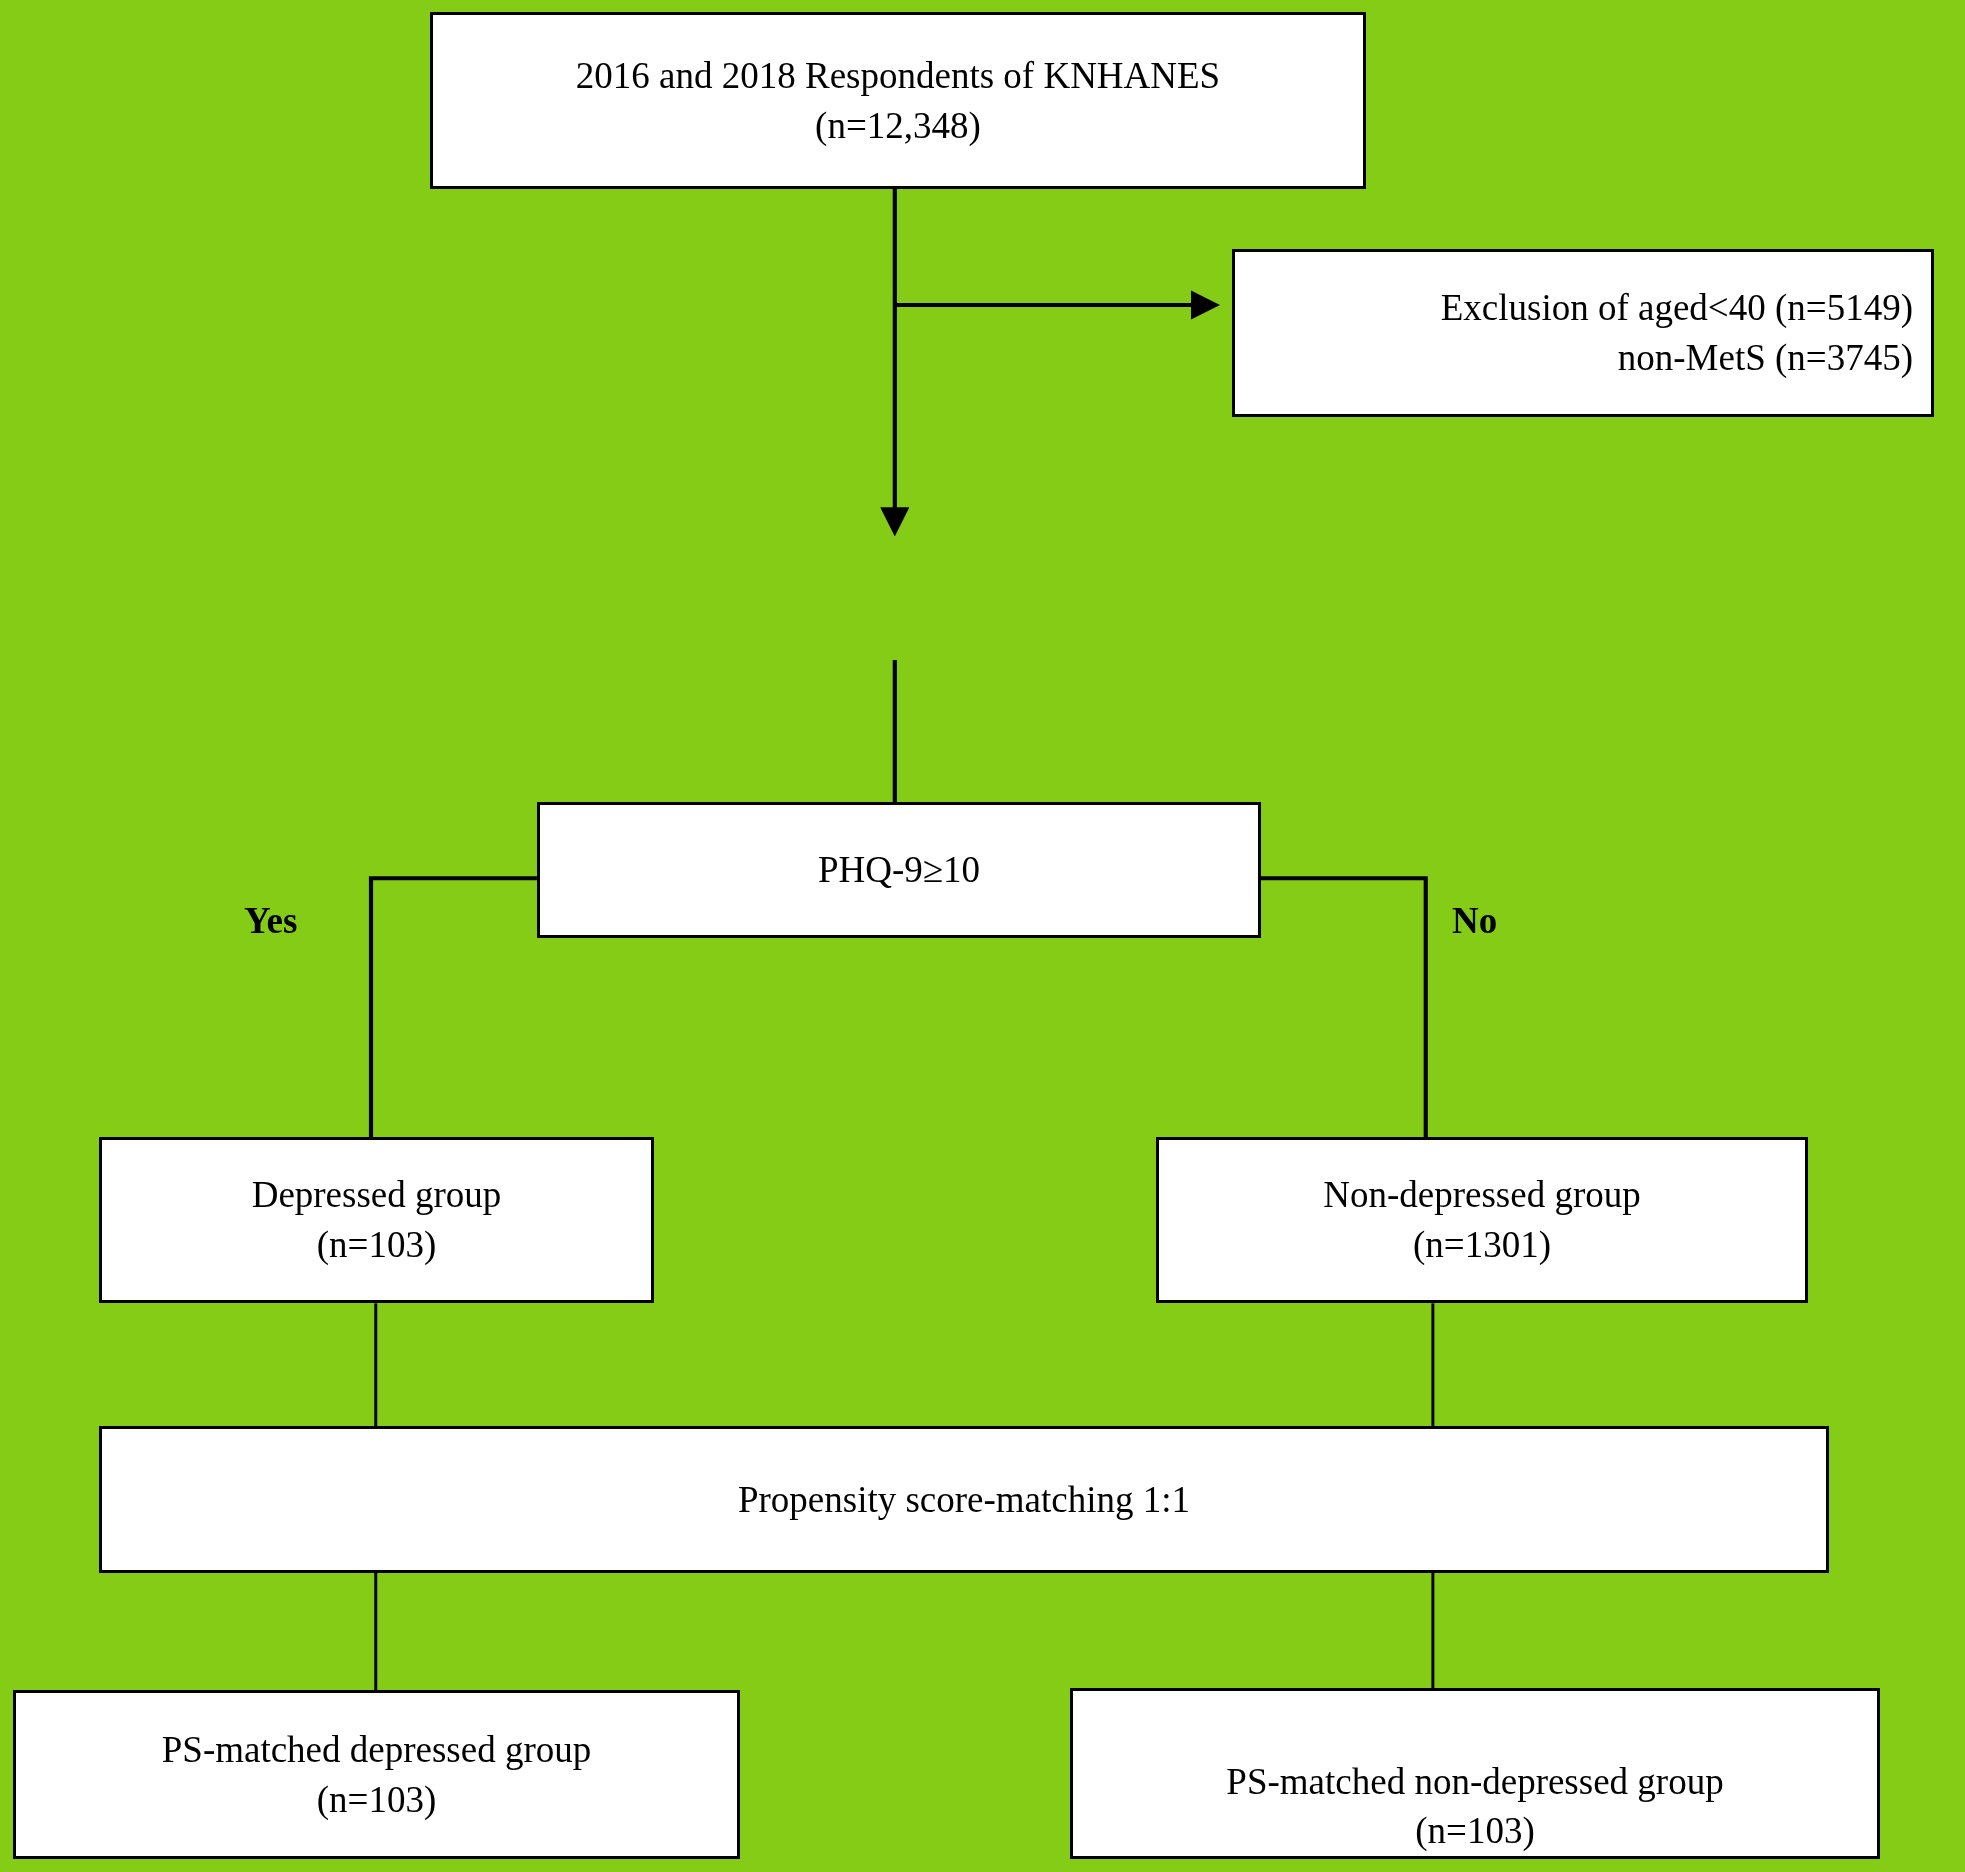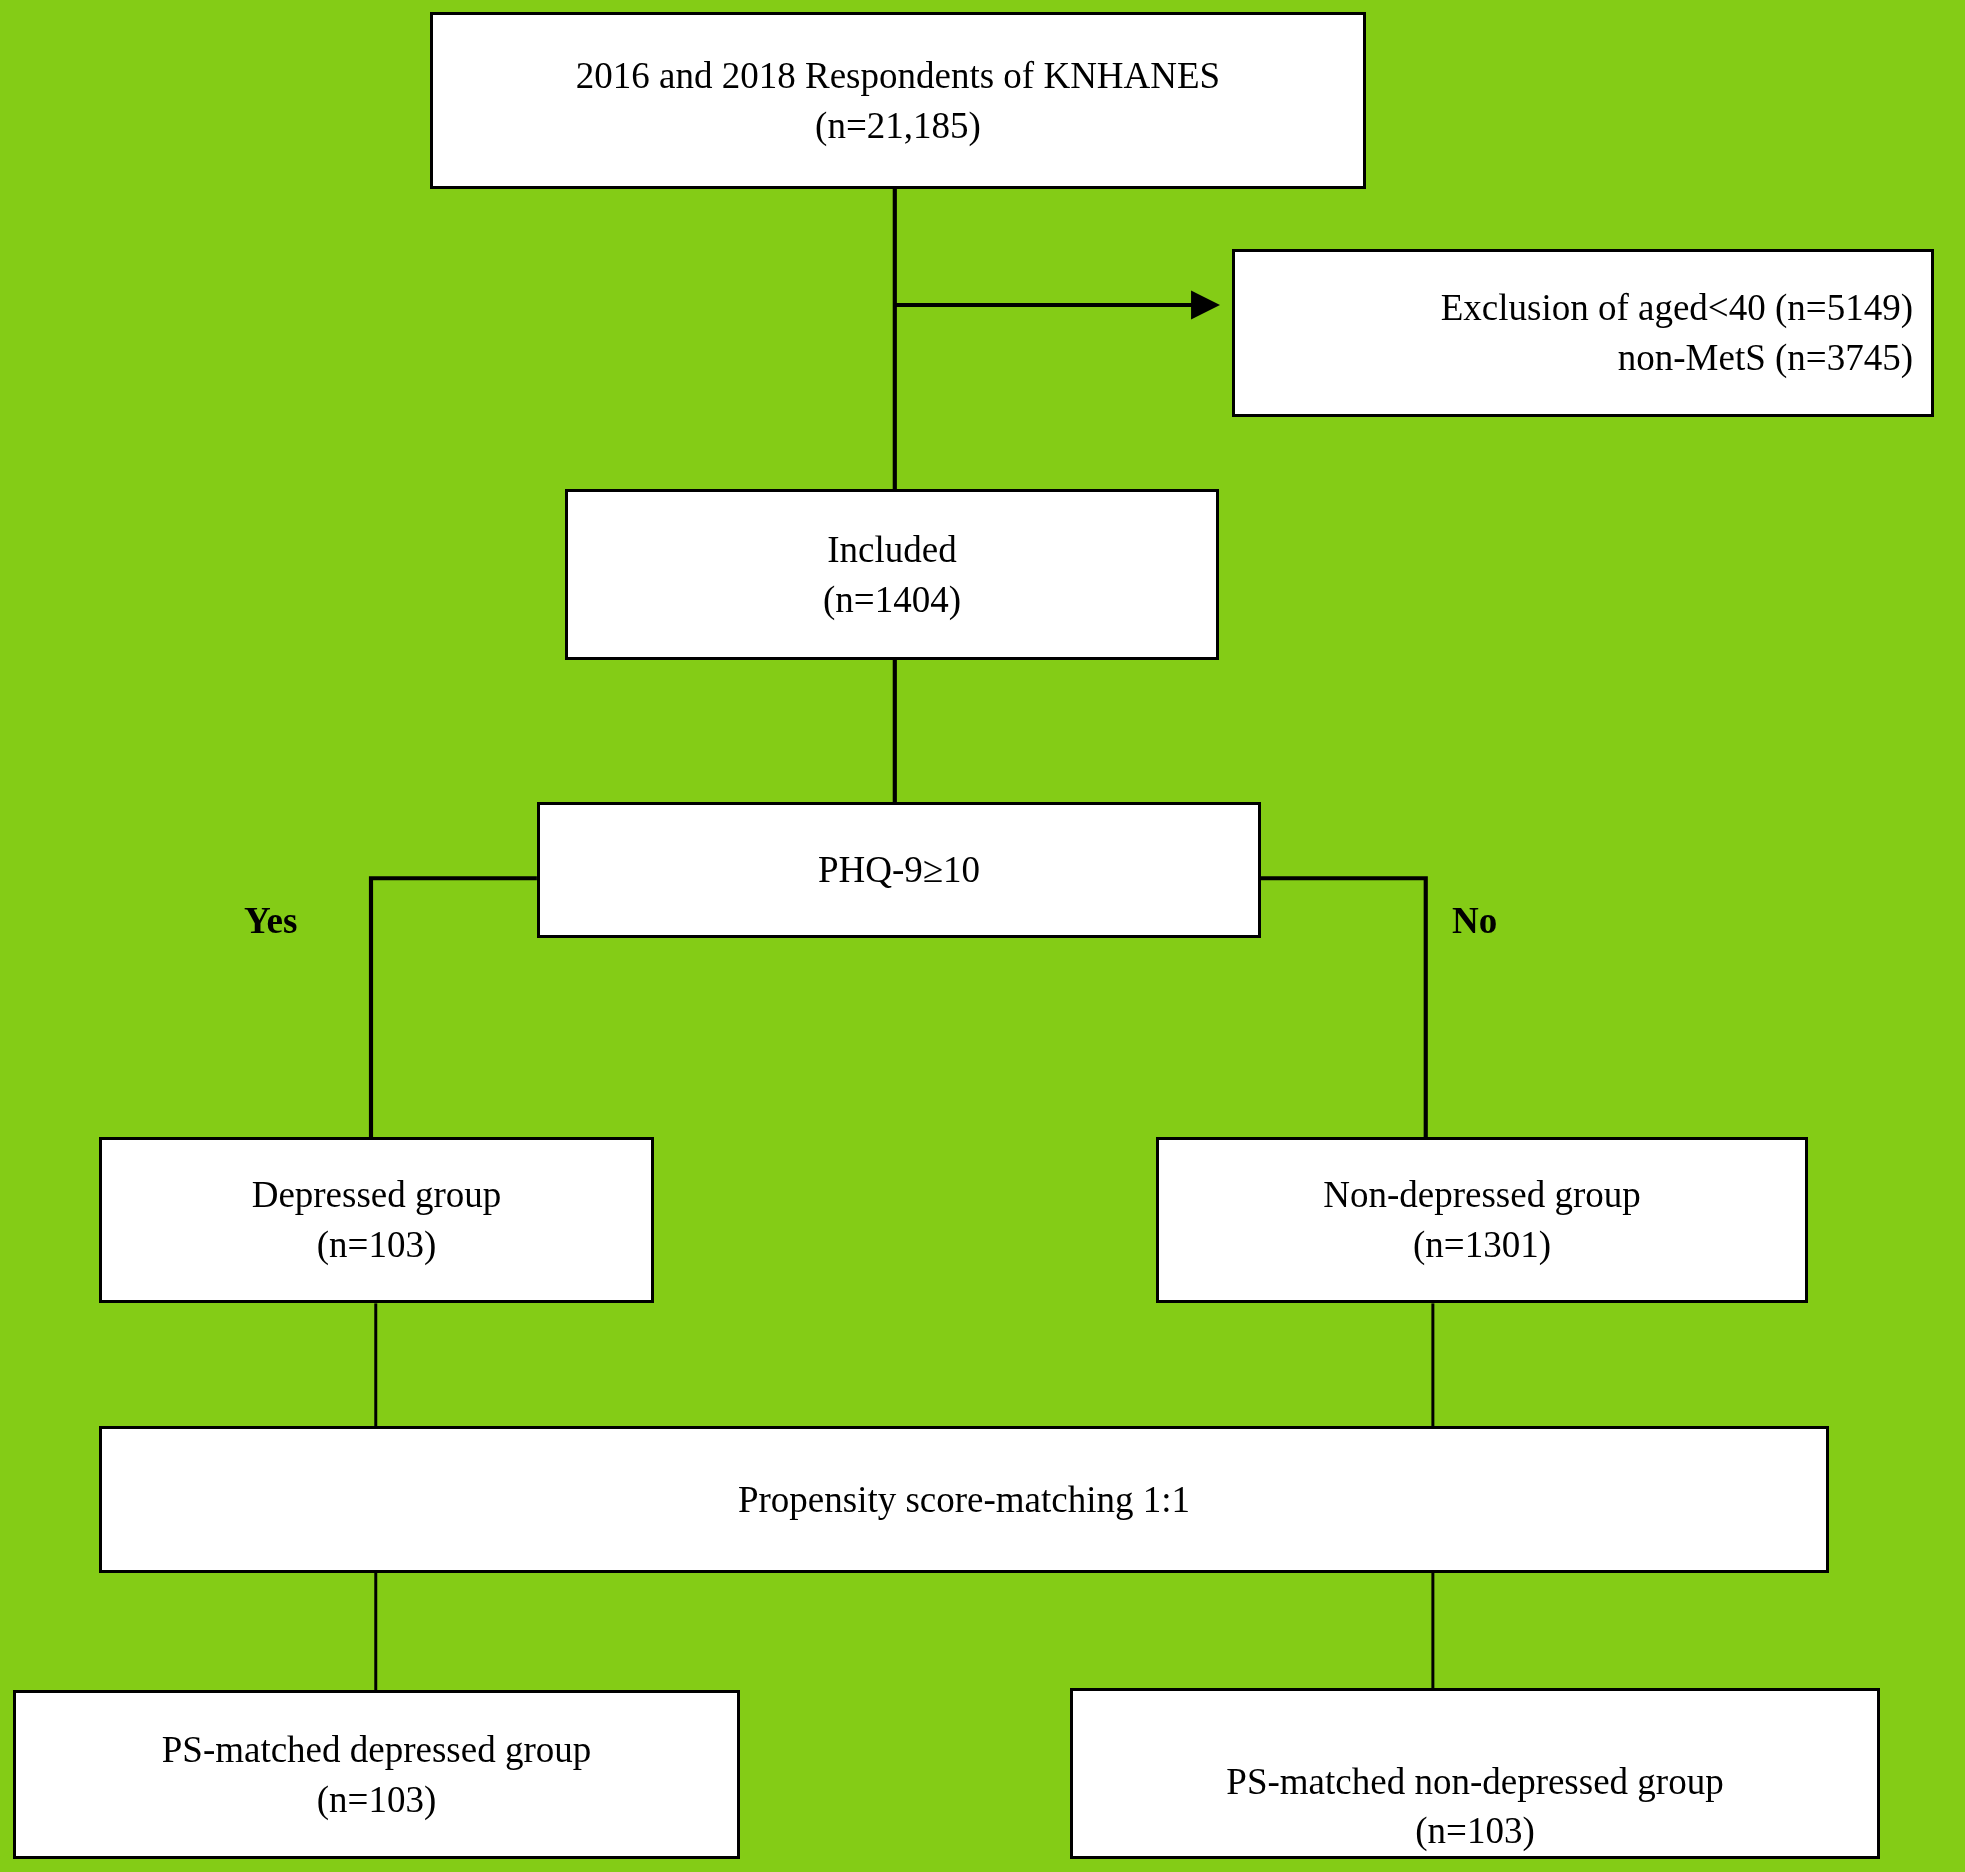--- a/index.html
+++ b/index.html
@@ -78,32 +78,28 @@
 
     <path d="M 2410 2192 L 2410 2445" stroke="#000000" stroke-width="5" fill="none" marker-end="url(#arrow)"></path>
 
     <path d="M 632 2645 L 632 2900" stroke="#000000" stroke-width="5" fill="none" marker-end="url(#arrow)"></path>
 
     <path d="M 2410 2645 L 2410 2900" stroke="#000000" stroke-width="5" fill="none" marker-end="url(#arrow)"></path>
   </svg>
 
   <div class="node" style="left:430px; top:12px; width:936px; height:177px;">
     <span>2016 and 2018 Respondents of KNHANES</span>
-    <span class="line2">(n=21,185)</span>
+    <span class="line2">(n=12,348)</span>
   </div>
 
   <div class="node right-align" style="left:1232px; top:249px; width:702px; height:168px;">
     <span>Exclusion of aged&lt;40 (n=5149)</span>
     <span class="line2">non-MetS (n=3745)</span>
   </div>
 
-  <div class="node" style="left:565px; top:489px; width:654px; height:171px;">
-    <span>Included</span>
-    <span class="line2">(n=1404)</span>
-  </div>
 
   <div class="node" style="left:537px; top:802px; width:724px; height:136px;align-items:center;">
     <span>PHQ-9≥10</span>
   </div>
 
   <span class="branch-label" style="left:244px; top:899px;">Yes</span>
 
   <span class="branch-label" style="left:1452px; top:899px;">No</span>
 
   <div class="node" style="left:99px; top:1137px; width:555px; height:166px;">

